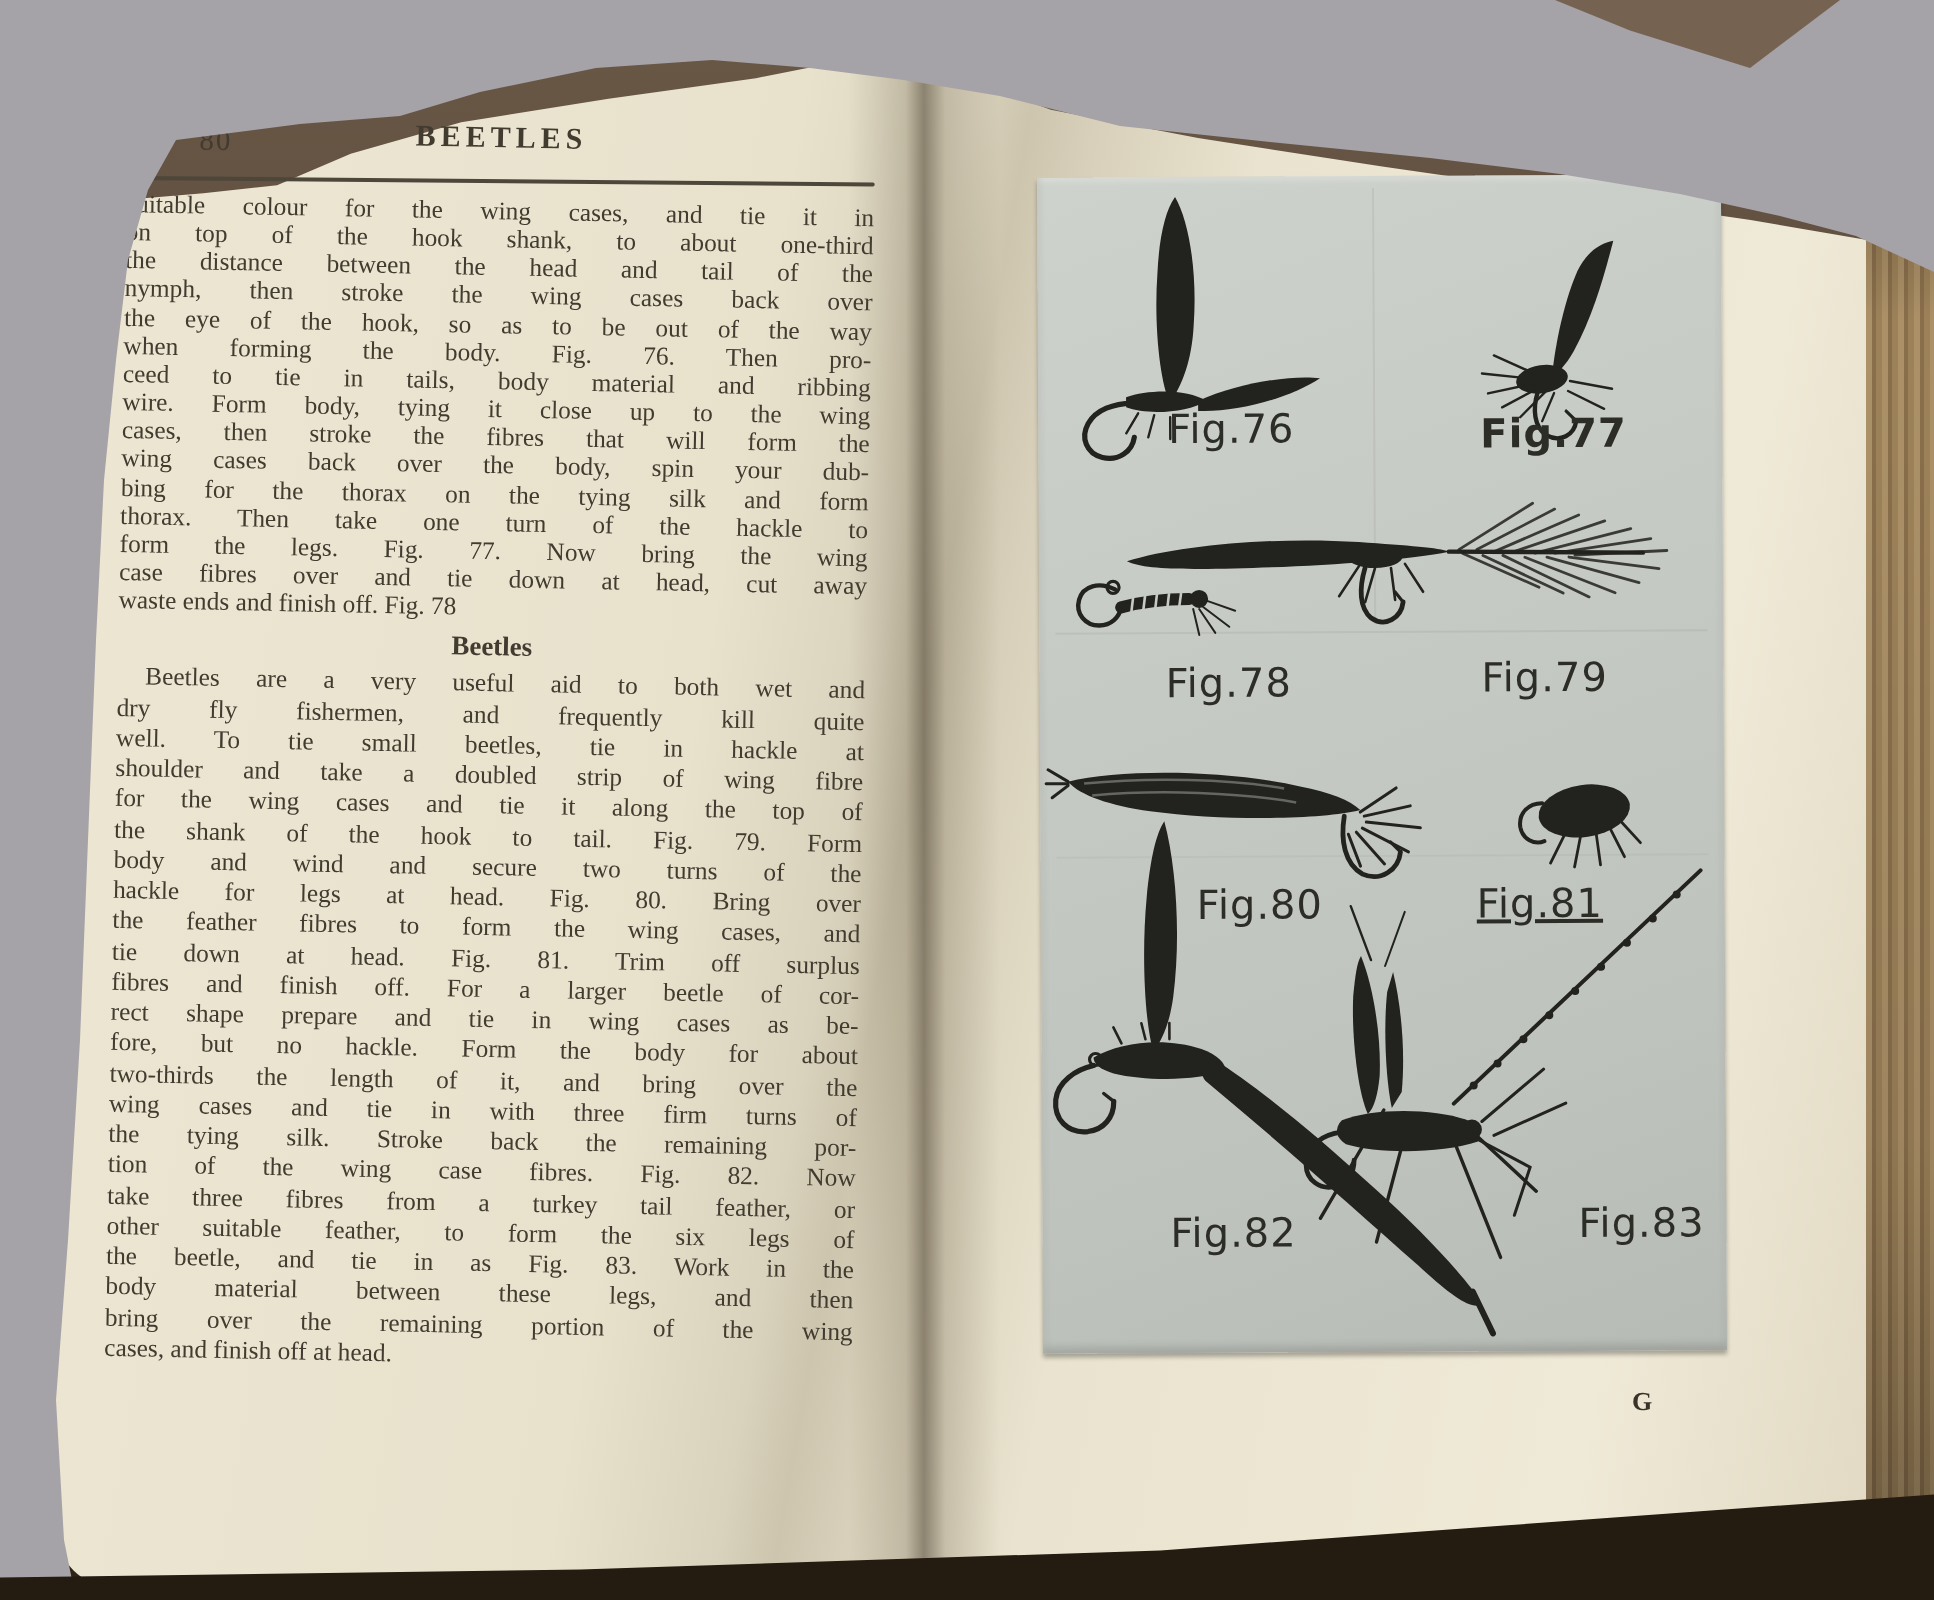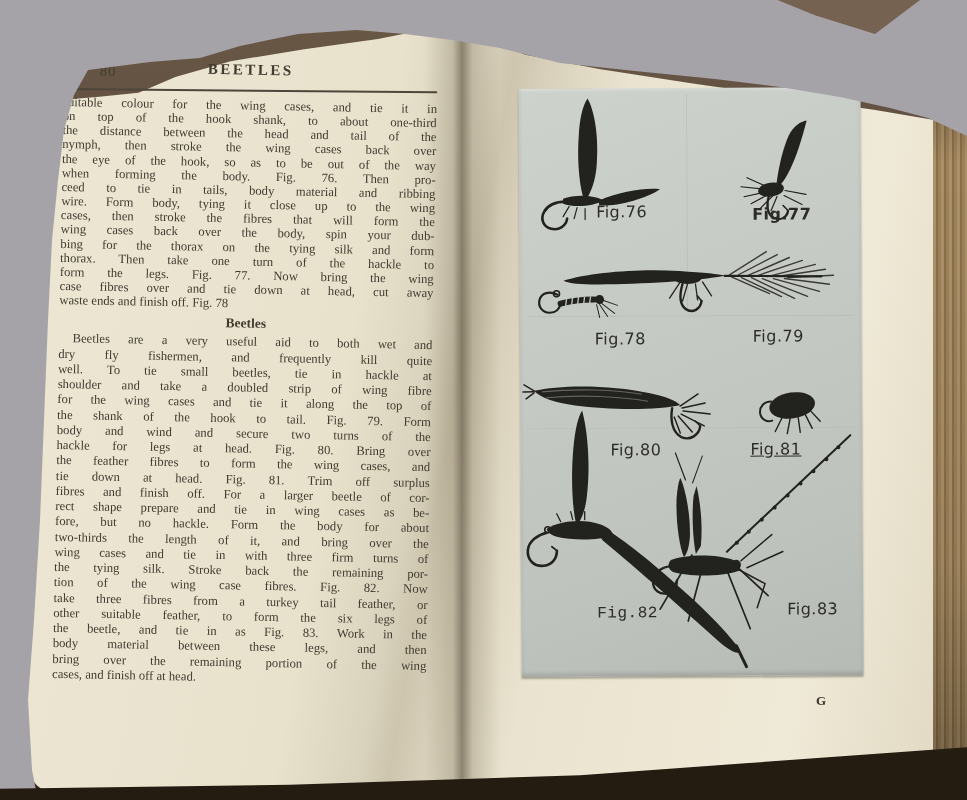--- a/index.html
+++ b/index.html
@@ -45,27 +45,27 @@
   .sect-head{text-align:center;font-weight:bold;font-size:13.5px;margin:5px 0 3px 0;}
   
   .plate{
     position:absolute;left:520px;top:88px;width:342px;height:588px;z-index:3;
     background:linear-gradient(160deg,#ced2cc 0%,var(--plate-bg,#c6cac4) 40%,#bfc3bd 75%,#b7bbb5 100%);
     box-shadow:0 2px 2px rgba(40,40,35,.35), inset 0 -3px 4px rgba(0,0,0,.14), inset 0 2px 3px rgba(255,255,255,.25);
     transform:rotate(-.3deg);
   }
   .plate svg{position:absolute;left:0;top:0;}
   .figlabel{
-    position:absolute;font-family:"DejaVu Sans",sans-serif;font-size:16px;
-    color:#2d2d28;letter-spacing:.5px;white-space:nowrap;margin-left:12px;
+    position:absolute;font-family:"DejaVu Sans",sans-serif;font-size:20px;
+    color:#2d2d28;letter-spacing:.5px;white-space:nowrap;
   }
   .fl76{left:65px;top:114px;}  .fl77{left:221px;top:117px;font-weight:bold;}
   .fl78{left:63px;top:241px;}  .fl79{left:221px;top:239px;text-align:right;}
   .fl80{left:78px;top:352px;}  .fl81{left:218px;top:352px;text-decoration:underline;}
-  .fl82{left:64px;top:516px;font-family:Liberation Mono, monospace;}  .fl83{left:206px;top:512px;padding-left:48px;}
+  .fl82{left:64px;top:516px;}  .fl83{left:220px;top:512px;padding-left:48px;}
   .sig-mark{position:absolute;left:816px;top:693px;z-index:3;font-size:13px;font-weight:bold;color:#39342a;}
   
   .fabric{
     position:absolute;left:0;top:0;width:967px;height:800px;z-index:6;pointer-events:none;
     background:
       radial-gradient(420px 180px at 12% 4%,rgba(235,233,238,.55),rgba(235,233,238,0) 70%),
       linear-gradient(105deg,#c7c5ca 0%,#aeacb2 18%,#97949b 32%,#b9b7bc 48%,#a19ea5 62%,#8c8990 78%,#a8a5ab 92%,#9a97  9e 100%);
     background-color:#a5a2a8;
     clip-path:polygon(0 0,967px 0,967px 136px,928px 118px,890px 108px,840px 97px,780px 87px,715px 79px,635px 71px,560px 63px,500px 48px,452px 40px,405px 34px,356px 30px,298px 34px,240px 46px,200px 58px,150px 62px,88px 70px,74px 95px,64px 130px,58px 180px,52px 240px,48px 320px,44px 420px,40px 520px,34px 620px,28px 700px,32px 770px,38px 800px,0 800px);
     filter:drop-shadow(0 7px 7px rgba(40,32,22,.5));

